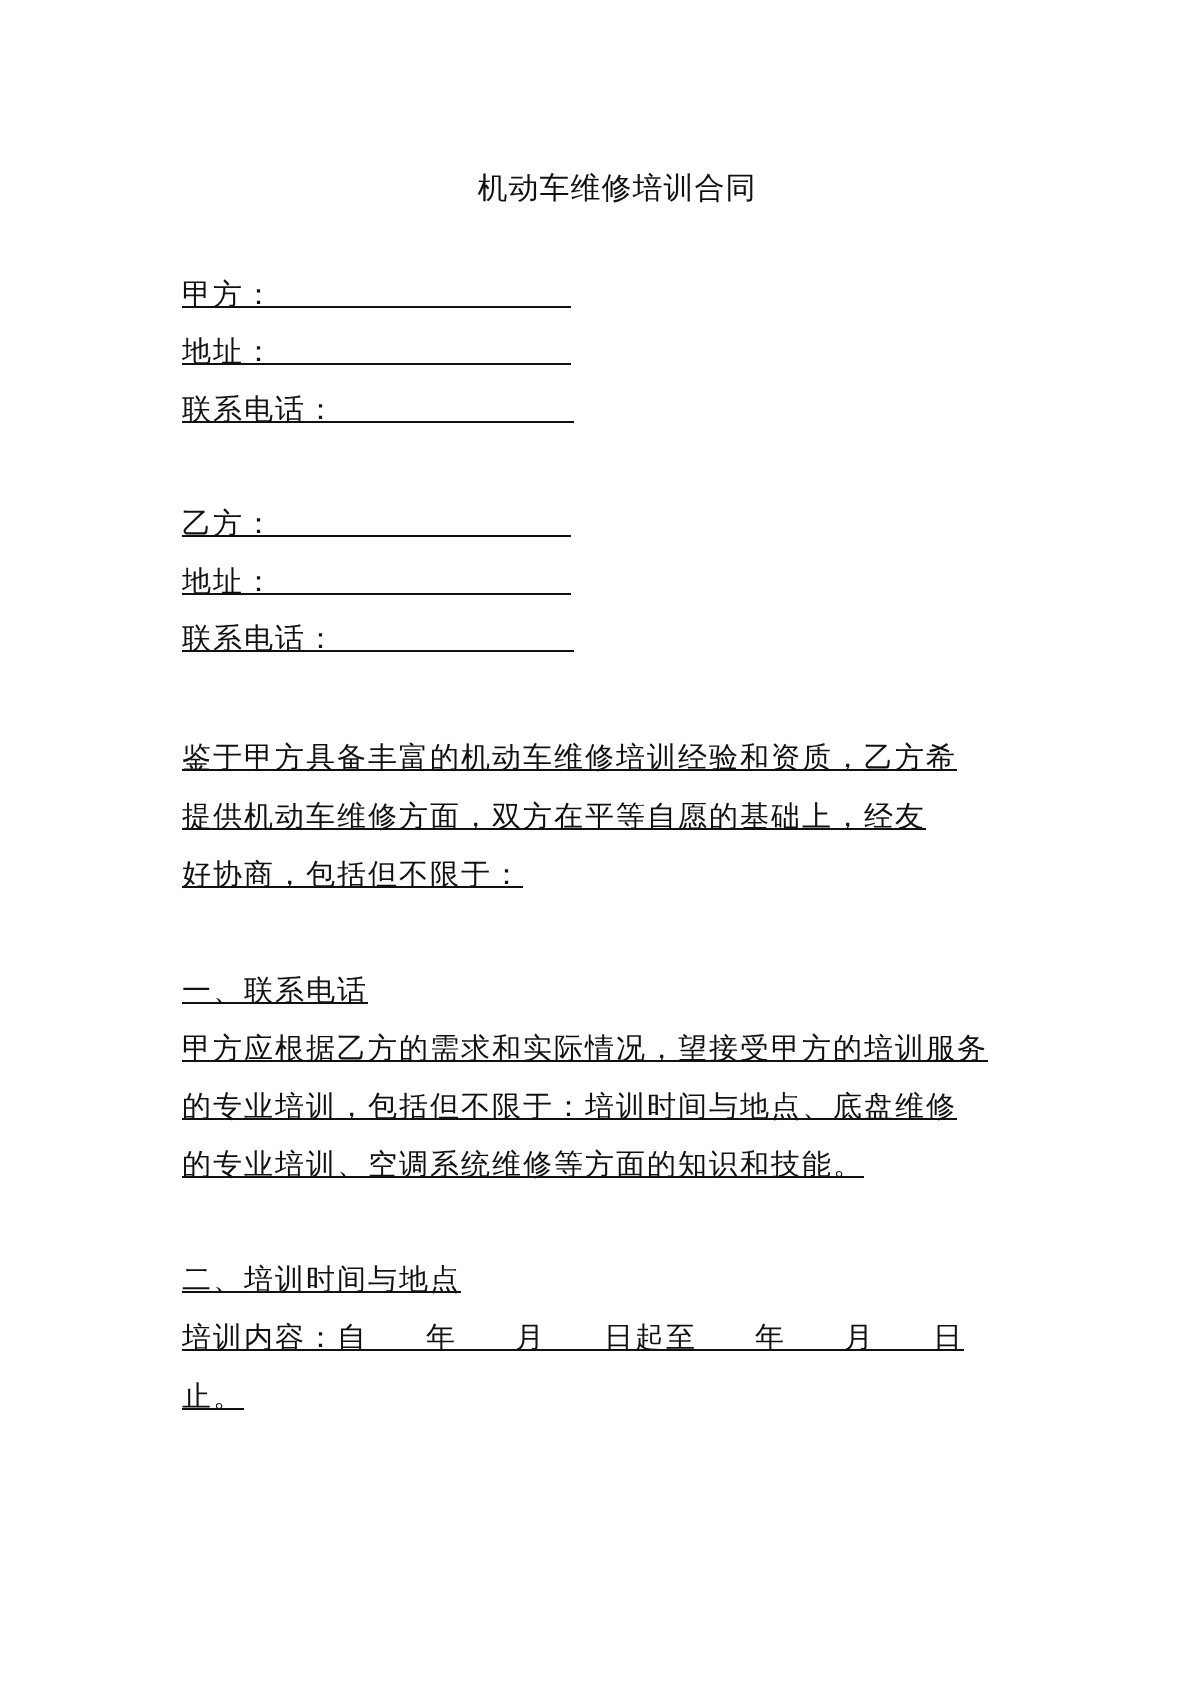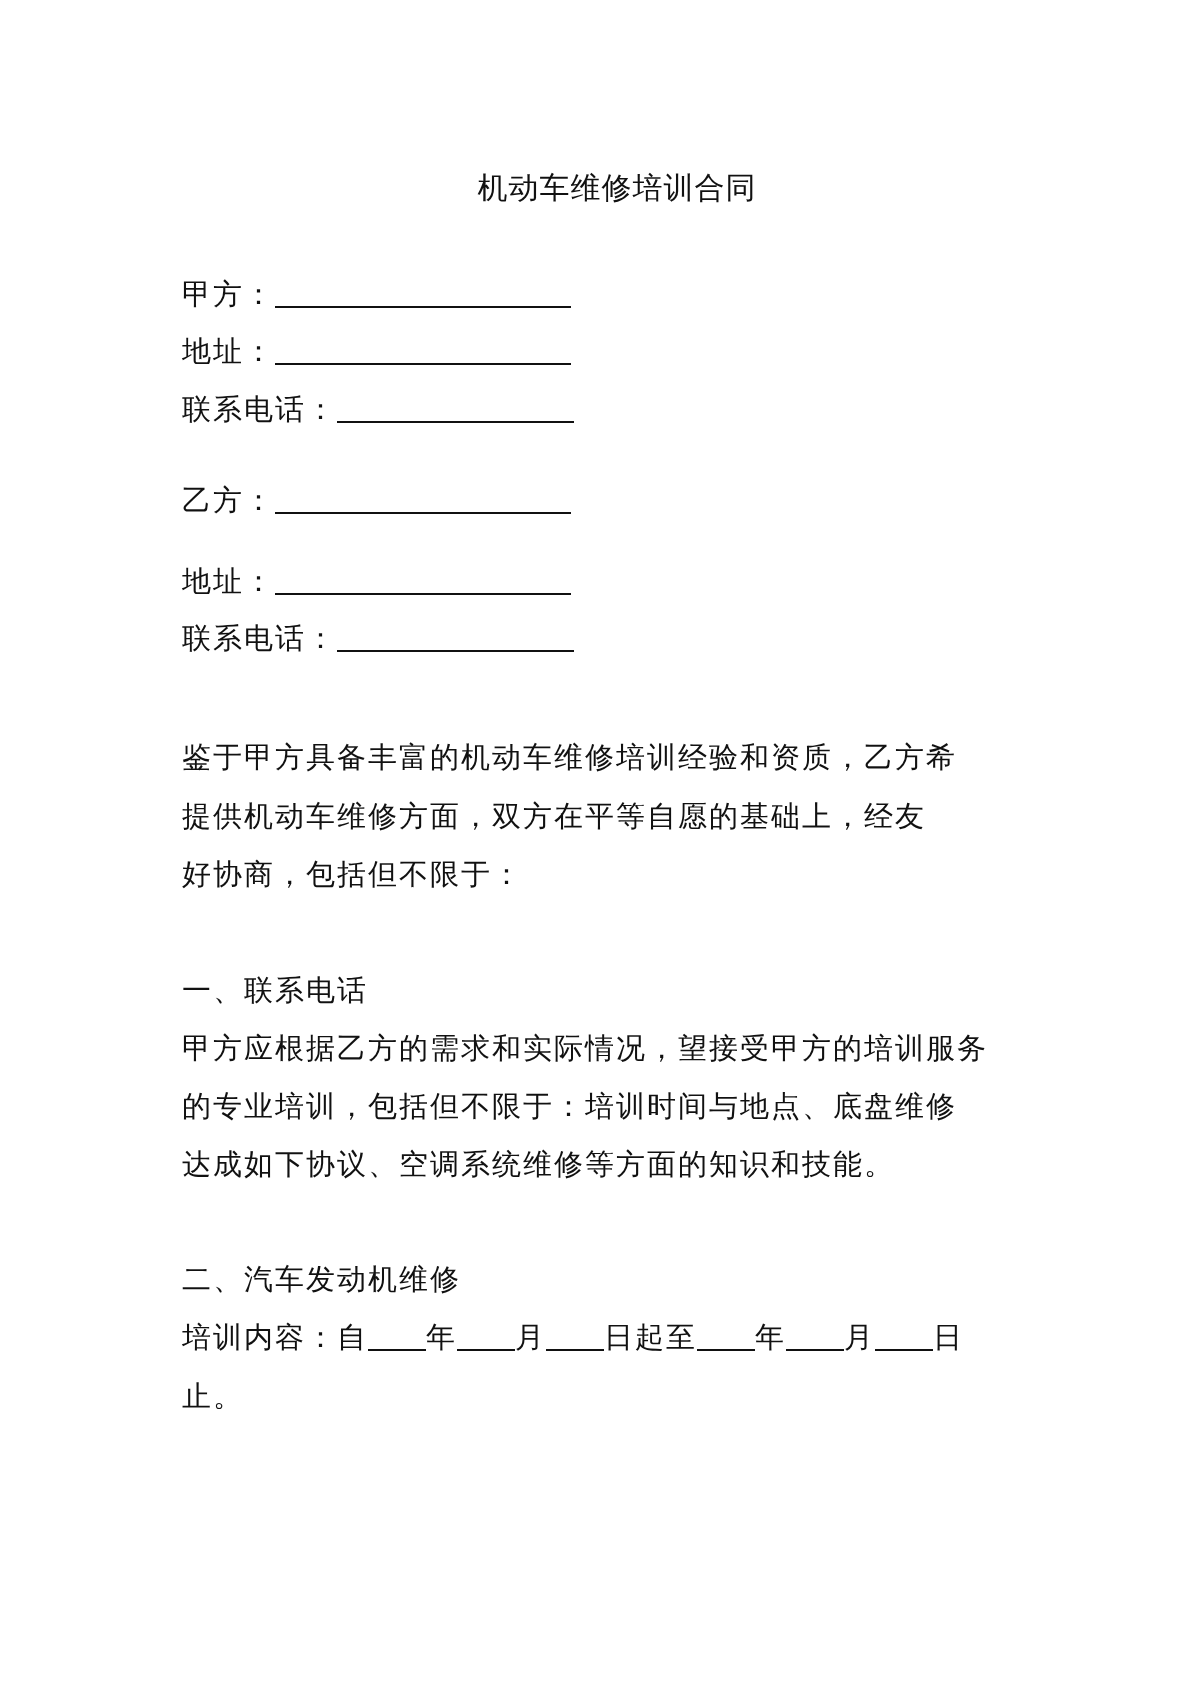--- a/index.html
+++ b/index.html
@@ -7,21 +7,21 @@
       width: 1190px; height: 1683px; position: relative; overflow: hidden;
       font-family: "DejaVu Serif", "Liberation Serif", serif;
       color: #111111;
     }
     .title {
       position: absolute; left: 0; width: 1190px; top: 168px;
       text-align: center; font-size: 30px; line-height: 40px; letter-spacing: 1px; margin-left: 22px;
     }
     .line {
       position: absolute; left: 182px; font-size: 29px; line-height: 40px;
-      white-space: nowrap; letter-spacing: 2px;
+      white-space: nowrap; letter-spacing: 2px; text-decoration: underline;
     }
     .blank {
       display: inline-block; border-bottom: 2px solid #111; height: 30px; vertical-align: baseline;
       margin-bottom: -4px;
     }
   </style>
 </head>
 <body>
 
 <div>
@@ -30,37 +30,37 @@
   <div class="line" style="top:274px">
     <span>甲方：</span><span class="blank" style="width:296px"></span>
   </div>
   <div class="line" style="top:331px">
     <span>地址：</span><span class="blank" style="width:296px"></span>
   </div>
   <div class="line" style="top:389px">
     <span>联系电话：</span><span class="blank" style="width:237px"></span>
   </div>
 
-  <div class="line" style="top:480px">
+  <div class="line" style="top:503px">
     <span>乙方：</span><span class="blank" style="width:296px"></span>
   </div>
   <div class="line" style="top:561px">
     <span>地址：</span><span class="blank" style="width:296px"></span>
   </div>
   <div class="line" style="top:618px">
     <span>联系电话：</span><span class="blank" style="width:237px"></span>
   </div>
 
   <div class="line" style="top:737px">鉴于甲方具备丰富的机动车维修培训经验和资质，乙方希</div>
   <div class="line" style="top:796px">提供机动车维修方面，双方在平等自愿的基础上，经友</div>
   <div class="line" style="top:854px">好协商，包括但不限于：</div>
 
   <div class="line" style="top:970px">一、联系电话</div>
   <div class="line" style="top:1028px">甲方应根据乙方的需求和实际情况，望接受甲方的培训服务</div>
   <div class="line" style="top:1086px">的专业培训，包括但不限于：培训时间与地点、底盘维修</div>
-  <div class="line" style="top:1144px">达成如下协议、空调系统维修等方面的知识和技能。</div>
+  <div class="line" style="top:1144px">的专业培训、空调系统维修等方面的知识和技能。</div>
 
-  <div class="line" style="top:1259px">二、汽车发动机维修</div>
+  <div class="line" style="top:1259px">二、培训时间与地点</div>
   <div class="line" style="top:1317px">
     <span>培训内容：</span><span>自</span><span class="blank" style="width:58px"></span><span>年</span><span class="blank" style="width:58px"></span><span>月</span><span class="blank" style="width:58px"></span><span>日起至</span><span class="blank" style="width:58px"></span><span>年</span><span class="blank" style="width:58px"></span><span>月</span><span class="blank" style="width:58px"></span><span>日</span>
   </div>
   <div class="line" style="top:1376px">止。</div>
 </div>
 
 </body></html>

